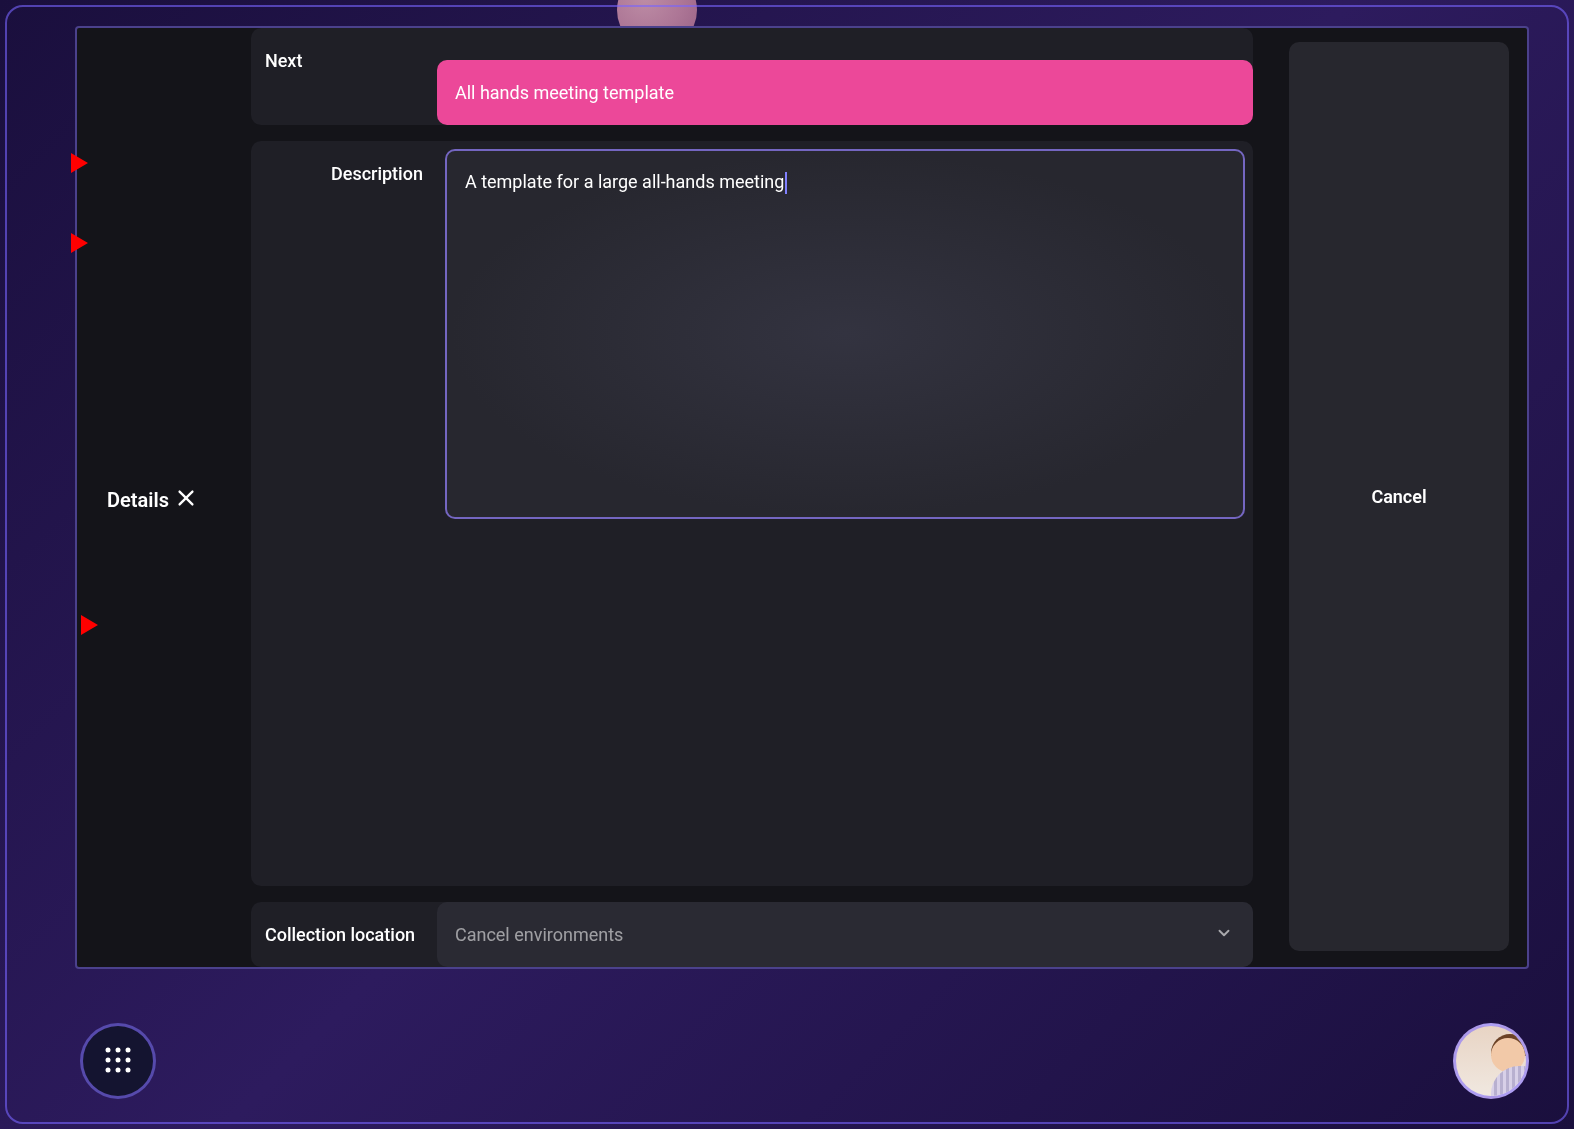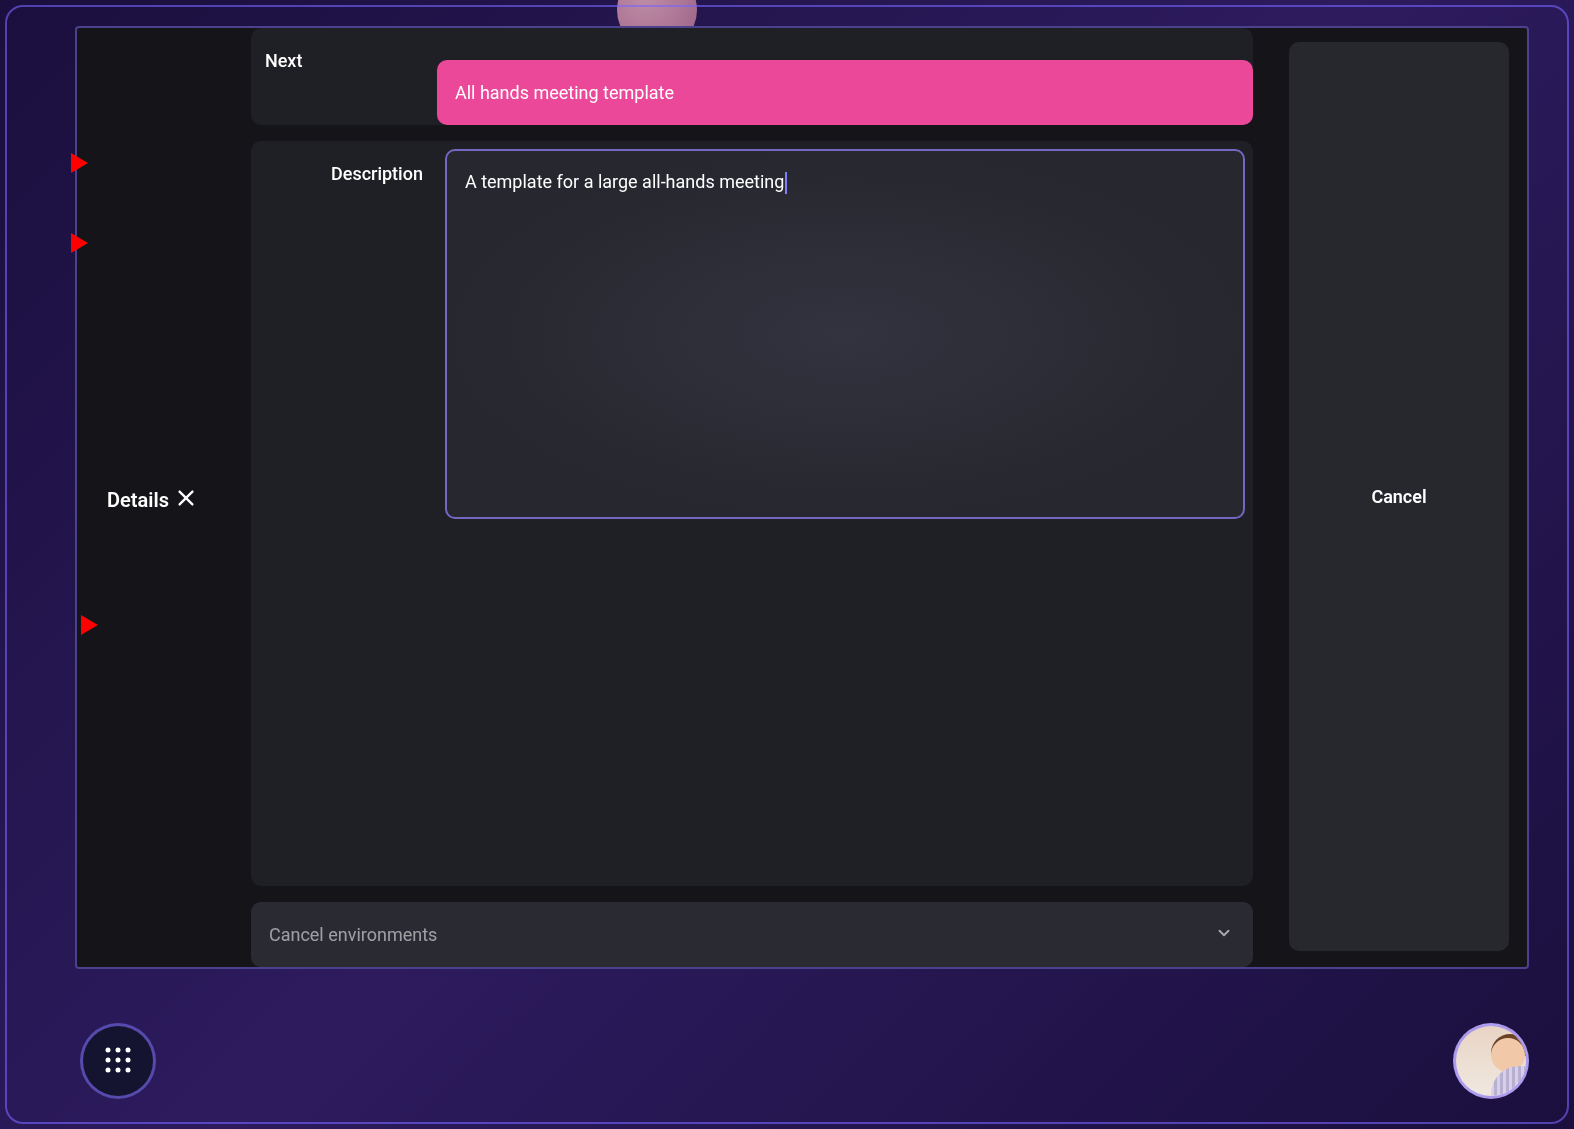--- a/index.html
+++ b/index.html
@@ -354,20 +354,21 @@
     </div>
 
     <div class="form-row form-row-tall">
       <div class="form-label">Description</div>
       <div class="form-textarea-wrapper">
         <div class="form-textarea" contenteditable="true" style=""><span>A template for a large all-hands meeting</span><span class="text-cursor"></span></div>
       </div>
     </div>
 
     <div class="form-row">
+      <div class="form-label">Collection location</div>
       <div class="form-select-wrapper">
         <div class="form-select">Cancel environments</div>
         <span class="chevron-icon">
           <svg viewBox="0 0 24 24" fill="none" stroke="currentColor" stroke-width="2.5" stroke-linecap="round" stroke-linejoin="round">
             <polyline points="6 9 12 15 18 9"></polyline>
           </svg>
         </span>
       </div>
     </div>
 

